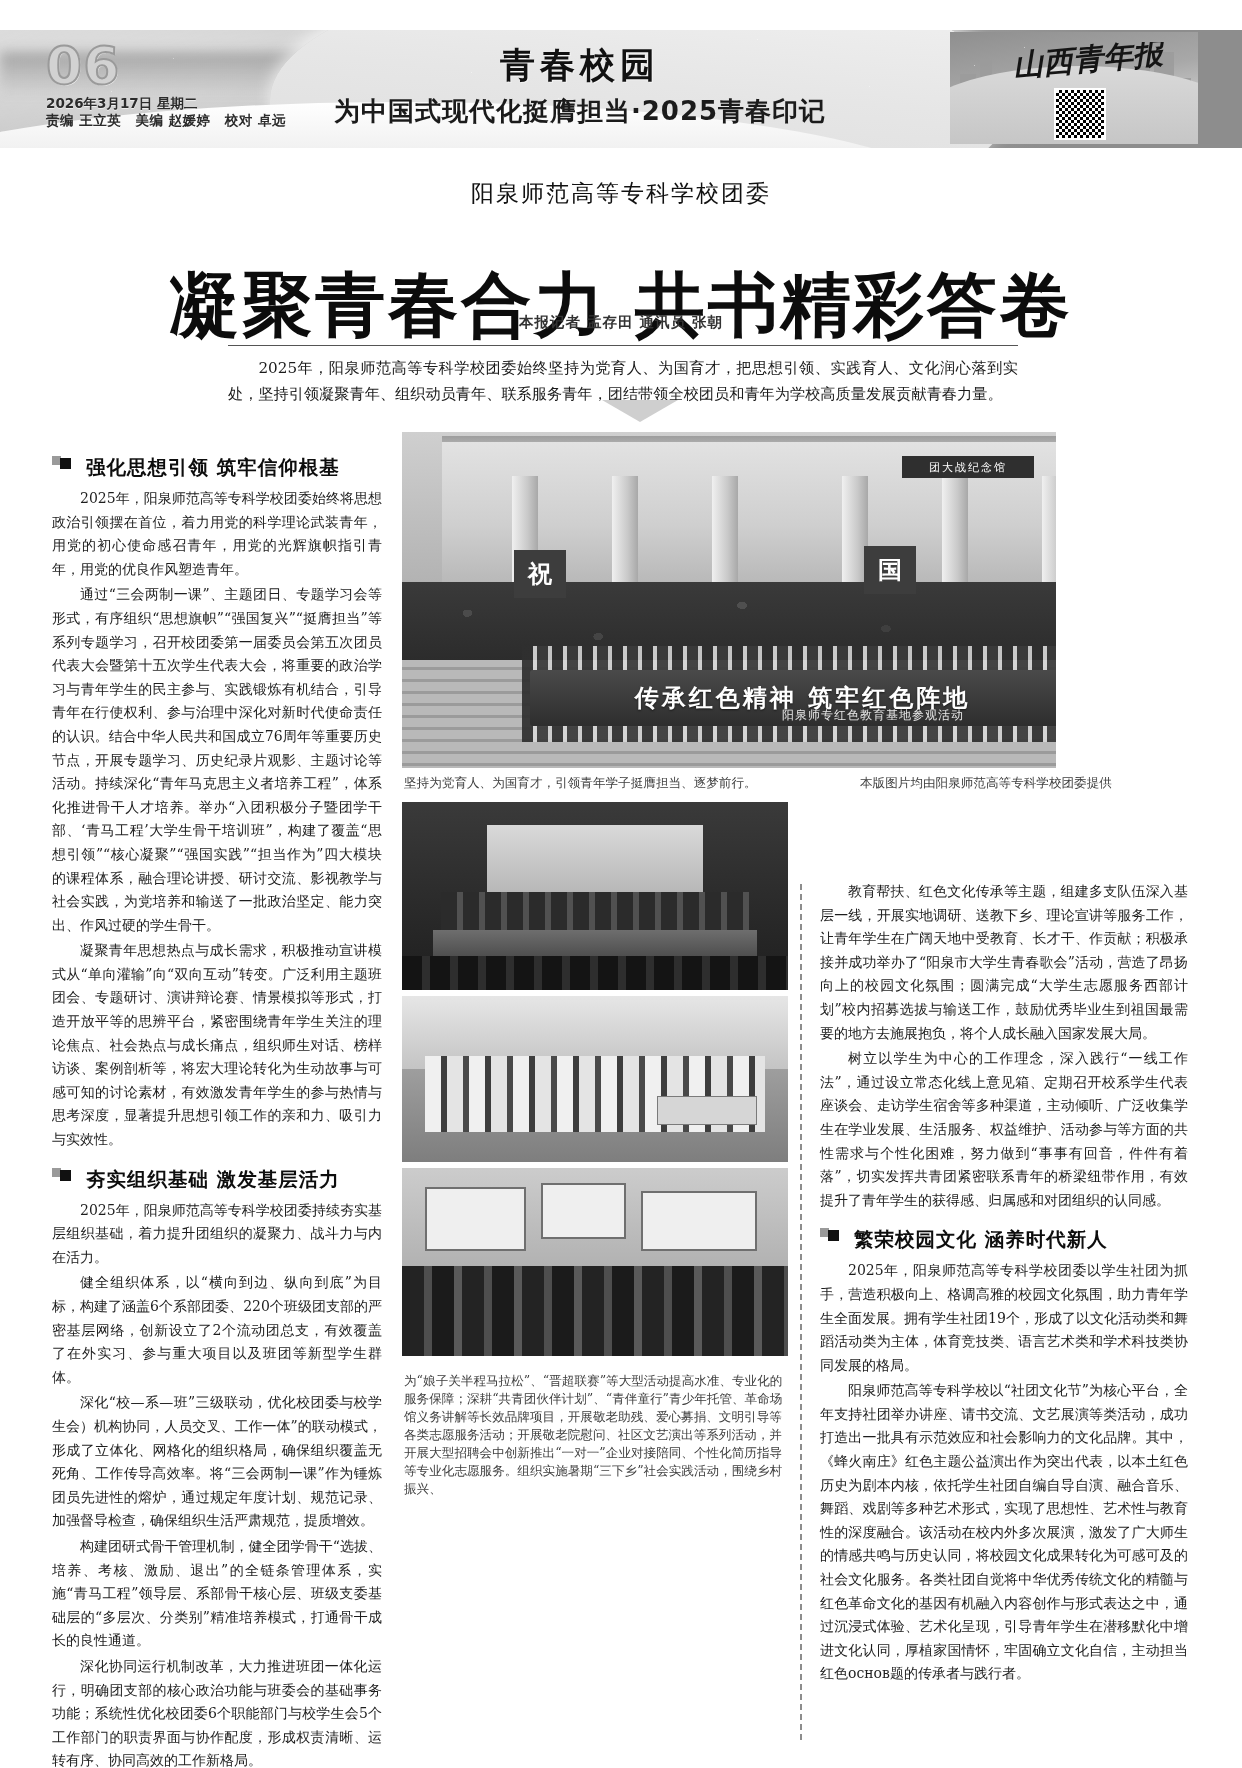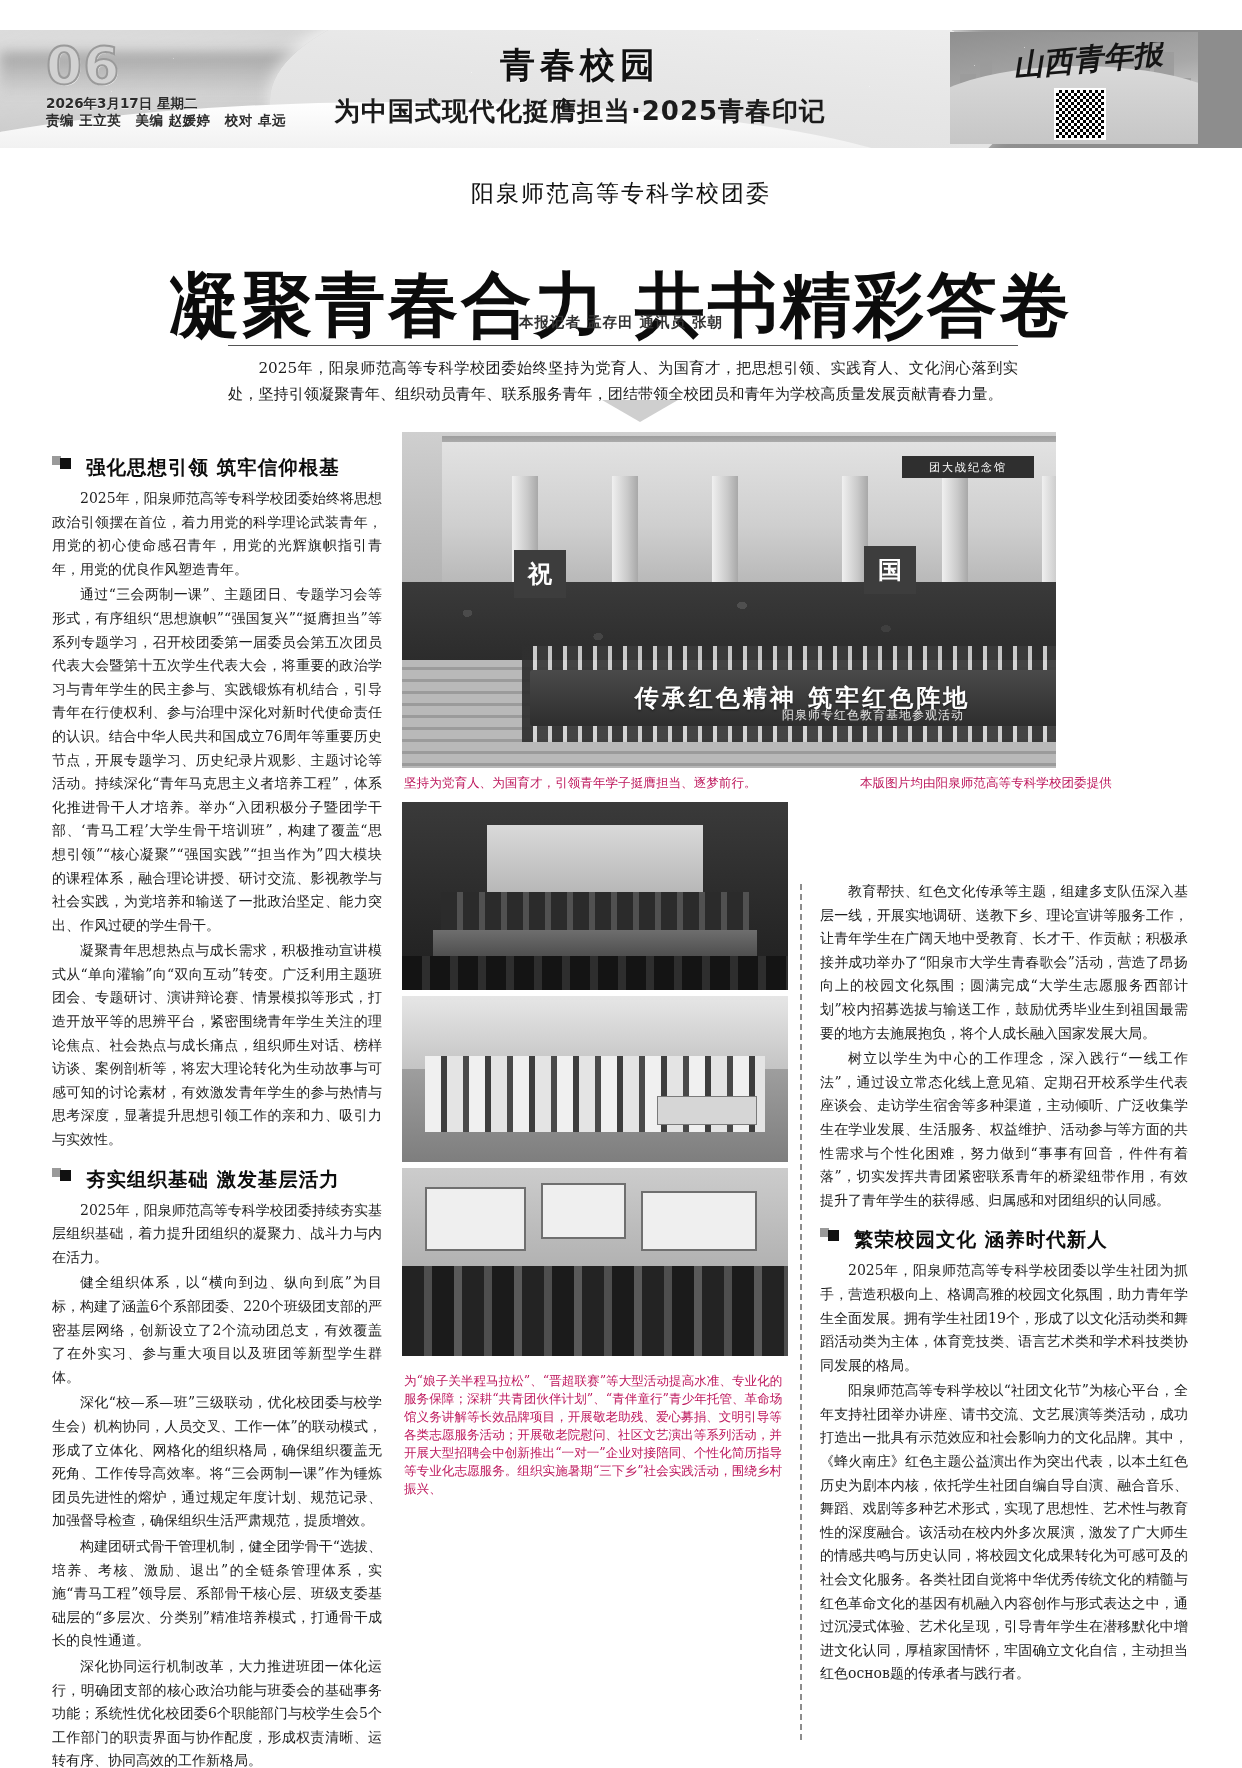--- a/index.html
+++ b/index.html
@@ -180,21 +180,21 @@
   .vrule {
     position:absolute; width:0; border-left:2px dashed #8d8d8d;
   }
   #vrule-right { left:800px; top:884px; height:856px; }
 
   
   .photo { position:absolute; overflow:hidden; background:#8a8a8a; }
   .cap {
     position:absolute;
     font-family:"DejaVu Serif","Liberation Serif",serif;
-    font-size:12.6px; line-height:18px; color:#be185d;
+    font-size:12.6px; line-height:18px; color:#404040;
   }
 
   
   #photo-main { left:402px; top:432px; width:654px; height:336px;padding-left:30px; }
   #pm-sky { position:absolute; left:0; top:0; width:100%; height:46%;
     background:linear-gradient(180deg,#cfcfcf,#b2b2b2); }
   #pm-building {
     position:absolute; left:40px; top:10px; width:706px; height:150px;
     background:linear-gradient(180deg,#e2e2e2 0%,#cfcfcf 55%,#b5b5b5 100%);
   }

